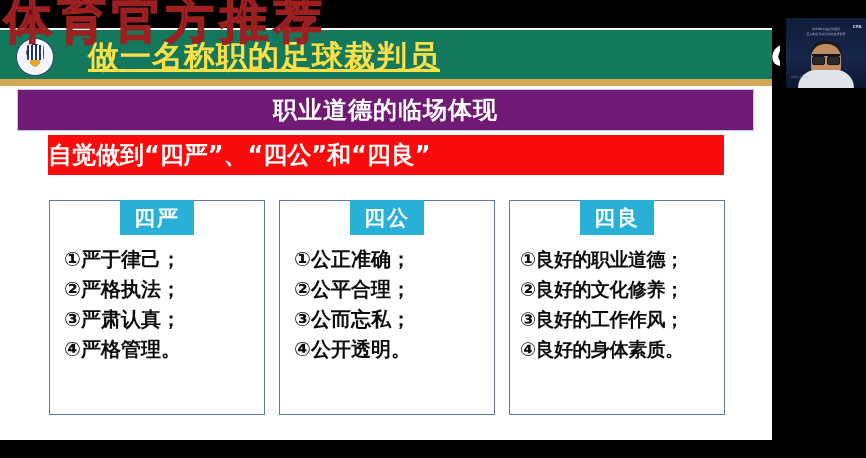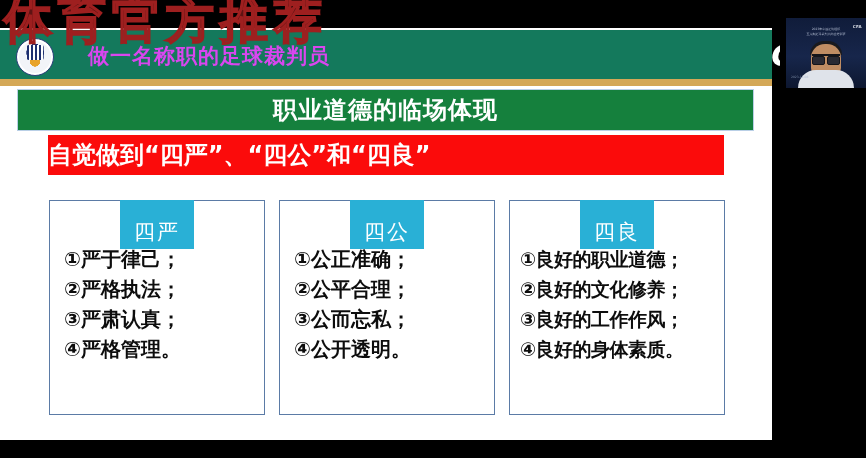--- a/index.html
+++ b/index.html
@@ -36,22 +36,22 @@
     box-shadow:inset 0 0 0 2px #ffffff;
   }
   .crest::after{
     content:"";position:absolute;left:50%;top:18%;transform:translateX(-50%);
     width:46%;height:40%;
     background:repeating-linear-gradient(90deg,#1d2f6f 0 2px,#ffffff 2px 4px);
     border-radius:2px;
   }
   .header-title{
     position:absolute;left:88px;top:38px;width:560px;height:36px;
-    color:#d946ef;font-size:21px;font-weight:bold;line-height:36px;
-    letter-spacing:1px;white-space:nowrap;
+    color:#fde047;font-size:31px;font-weight:bold;line-height:36px;
+    letter-spacing:1px;white-space:nowrap;text-decoration:underline;
   }
   .cfa-wrap{
     position:absolute;right:22px;top:38px;height:36px;display:flex;align-items:center;
   }
   .cfa-text{
     color:#ffffff;font-size:30px;font-weight:bold;font-style:italic;letter-spacing:-1px;
     line-height:34px;
   }
   .cfa-mark{
     width:12px;height:12px;border-radius:50%;background:#ffffff;margin-left:2px;
@@ -67,21 +67,21 @@
     position:absolute;left:4px;top:-8px;width:420px;height:56px;
     font-size:48px;font-weight:bold;line-height:56px;letter-spacing:6px;
     color:transparent;-webkit-text-stroke:1.6px #9e1f1f;
     text-shadow:0 0 1px rgba(158,31,31,.6);
     white-space:nowrap;pointer-events:none;
   }
 
   
   .blue-banner{
     position:absolute;left:17px;top:89px;width:735px;height:40px;
-    background:#15803d;border:1px solid #b9cfe6;
+    background:#701a75;border:1px solid #b9cfe6;
     display:flex;align-items:center;justify-content:center;
   }
   .blue-banner span{
     color:#ffffff;font-size:24px;font-weight:bold;letter-spacing:1px;white-space:nowrap;
   }
   .red-banner{
     position:absolute;left:48px;top:135px;width:676px;height:40px;
     background:#fb0b0b;
     display:flex;align-items:center;justify-content:flex-start;
   }
@@ -93,22 +93,22 @@
   .cards{
     position:absolute;left:49px;top:200px;width:676px;height:215px;
     display:flex;justify-content:space-between;
   }
   .card{
     position:relative;width:216px;height:215px;box-sizing:border-box;
     background:#ffffff;border:1.5px solid #5b7ba6;
   }
   .card-head{
     position:absolute;left:50%;top:-1px;transform:translateX(-50%);
-    background:#29b0d6;color:#ffffff;font-size:21px;font-weight:normal;
-    padding:19px 14px 4px 14px;letter-spacing:2px;white-space:nowrap;line-height:26px;text-align:right;
+    background:#29b0d6;color:#ffffff;font-size:21px;font-weight:bold;
+    padding:5px 14px 4px 14px;letter-spacing:2px;white-space:nowrap;line-height:26px;text-align:right;
   }
   .card-body{
     position:absolute;left:0;top:45px;width:100%;
     display:flex;flex-direction:column;gap:3px;
     padding-left:14px;box-sizing:border-box;
   }
   .card-body.wide{padding-left:10px;}
   .card-item{
     font-size:20px;font-weight:bold;color:#0d0d0d;line-height:27px;white-space:nowrap;
     letter-spacing:0px;

